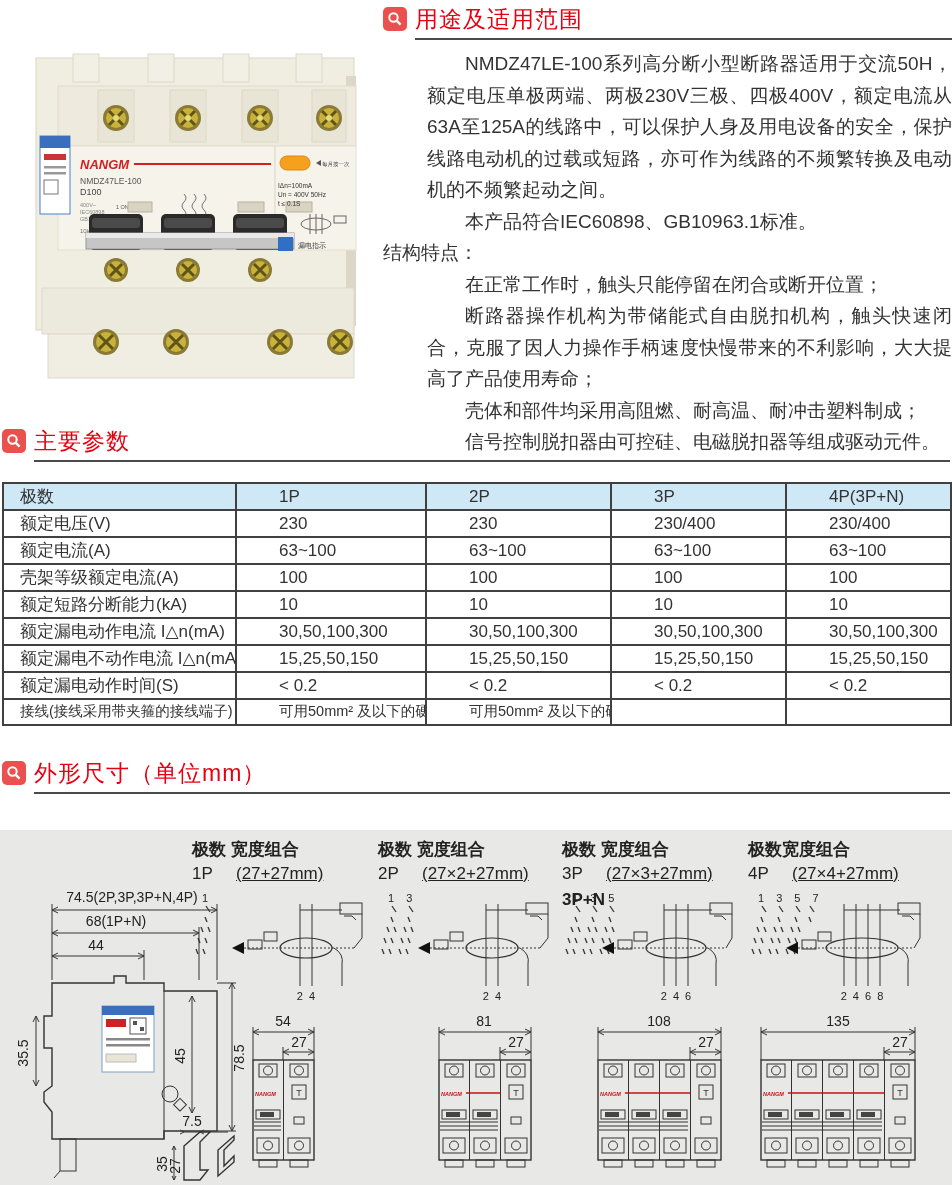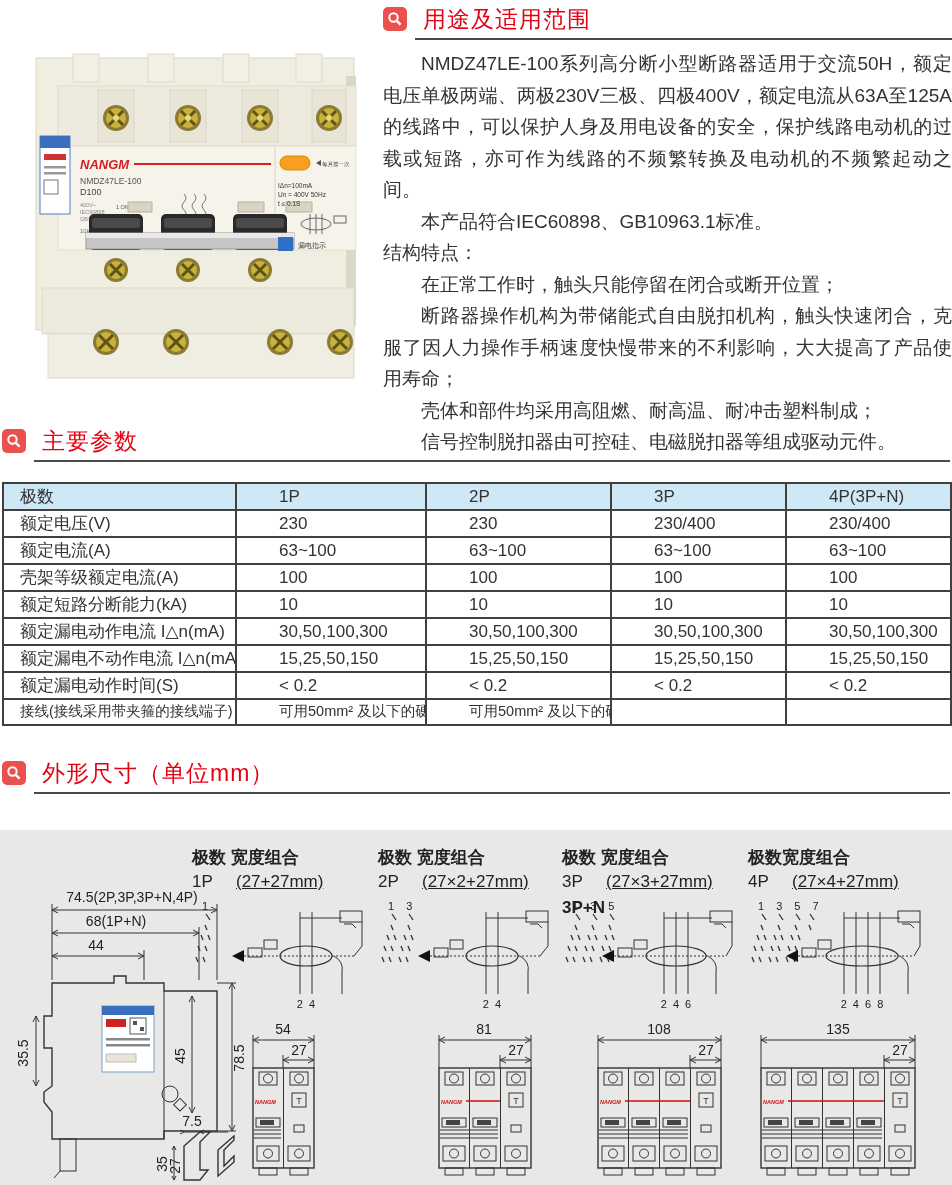--- a/index.html
+++ b/index.html
@@ -2,32 +2,32 @@
 <html><head>
 <meta charset="utf-8">
 <style>
   * { margin:0; padding:0; box-sizing:border-box; }
   html,body { background:#fff; }
   body {
     position:relative; width:952px; height:1185px; overflow:hidden;
     font-family:"Liberation Sans","DejaVu Sans",sans-serif; color:#333;
   }
   
-  .sec-head { display:flex; align-items:center; gap:16px; height:30px; }
+  .sec-head { display:flex; align-items:center; gap:8px; height:30px; }
   .sec-icon {
     width:24px; height:24px; border-radius:5px; background:#e9504e;
     display:flex; align-items:center; justify-content:center; flex:0 0 24px;
   }
   .sec-title { color:#e60012; font-size:23px; letter-spacing:1px; white-space:nowrap; }
   .sec-rule { border-top:2px solid #4a4a4a; margin-left:32px; margin-top:4px; }
 
   
   .usage-sec { position:absolute; left:383px; top:4px; width:569px; }
   .usage-body { margin-top:8px; font-size:19px; line-height:31.5px; color:#333; text-align:justify; }
-  .usage-body p.ind { text-indent:2em; }
+  .usage-body p.ind { text-indent:2em;margin-left:44px; }
 
   
   .photo-wrap { position:absolute; left:28px; top:36px; width:340px; height:348px; }
 
   
   .params-sec { position:absolute; left:2px; top:426px; width:948px; }
   .params-table { border-collapse:collapse; width:948px; table-layout:fixed; margin-top:20px; }
   .params-table th, .params-table td {
     border:2px solid #404040; height:25.5px; font-size:17px; font-weight:normal;
     text-align:left; padding:1px 4px 1px 16px; white-space:nowrap; overflow:hidden;
@@ -35,21 +35,21 @@
   .params-table th { background:#cfe8f5;padding-left:16px; }
   .params-table th.v, .params-table td.v { padding-left:42px; }
   .params-table tr.last td { font-size:14.5px; }
   .params-table tr.last td.v { }
   .c0{width:233px}.c1{width:190px}.c2{width:185px}.c3{width:175px}.c4{width:165px}
 
   
   .dims-sec { position:absolute; left:2px; top:758px; width:948px; }
   .gray-panel { position:absolute; left:0; top:830px; width:952px; height:355px; background:#e8e8e6; }
   .side-draw { position:absolute; left:14px; top:58px; }
-  .dim-group { position:absolute; top:16px; width:190px; }
+  .dim-group { position:absolute; top:8px; width:190px; }
   .dg-title { font-size:17px; font-weight:bold; color:#222; white-space:nowrap; }
   .dg-sub { font-size:17px; color:#222; margin-top:3px; white-space:nowrap;text-decoration:underline; }
   .dg-pole { display:inline-block; min-width:44px; }
   .dg-extra { position:absolute; top:52px; left:0; font-size:17px; font-weight:bold; color:#222; }
   .wiring { display:block; margin-top:6px; }
   .front { display:block; margin-top:10px; }
   svg text { font-family:"Liberation Sans","DejaVu Sans",sans-serif; }
   .dimtxt { font-size:14px; fill:#222; }
   .dln { stroke:#333; stroke-width:1; fill:none; }
   .thk { stroke:#333; stroke-width:1.4; fill:none; }

